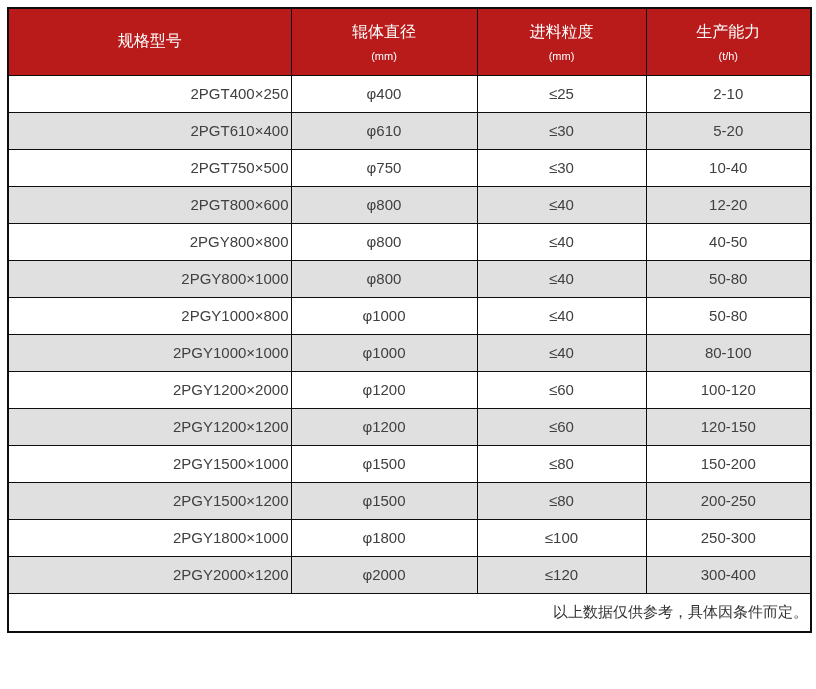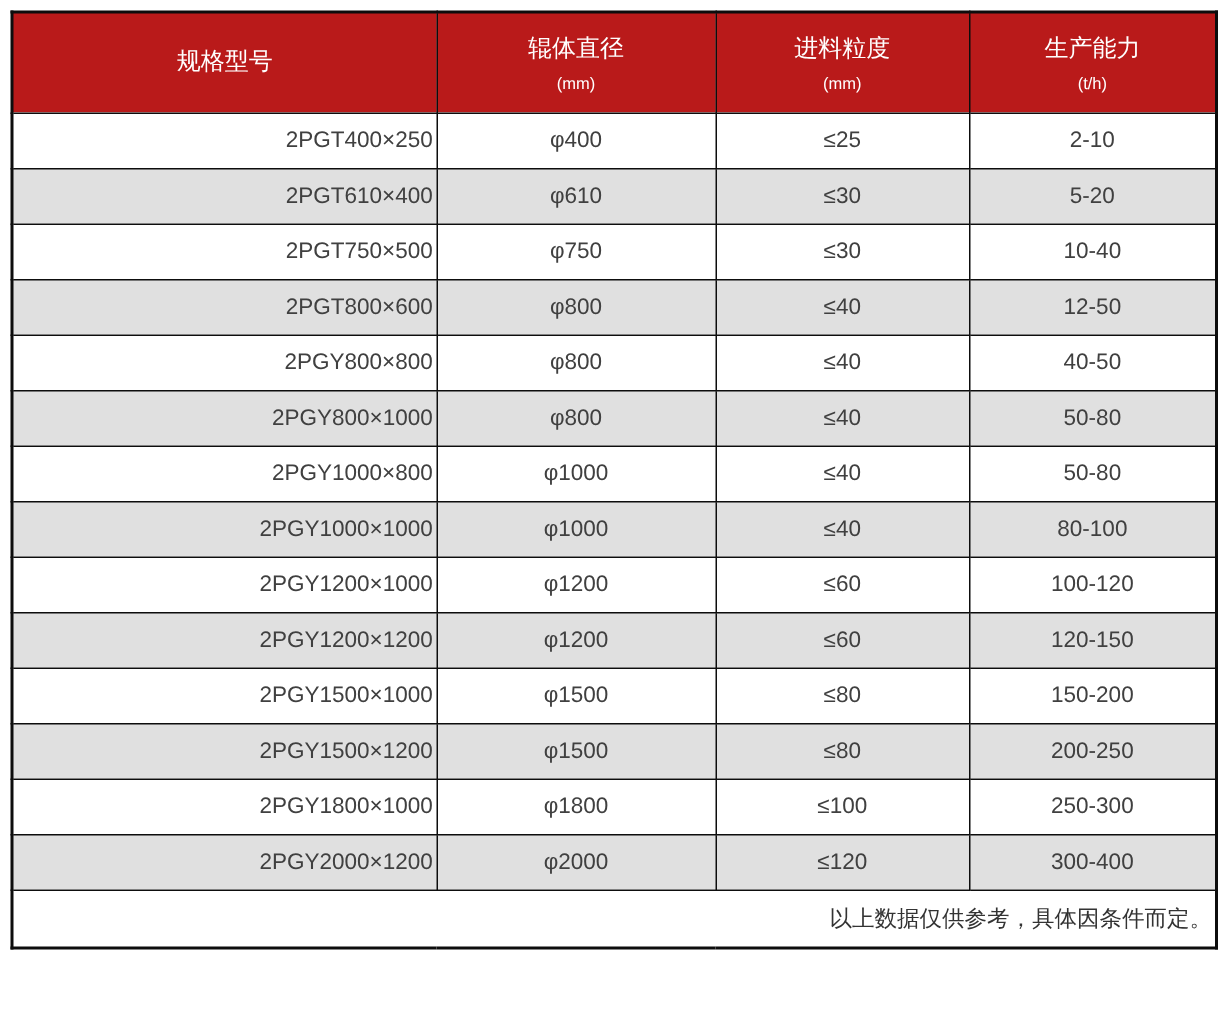--- a/index.html
+++ b/index.html
@@ -113,21 +113,21 @@
         <tr>
           <td class="model">2PGT750×500</td>
           <td>φ750</td>
           <td>≤30</td>
           <td>10-40</td>
         </tr>
         <tr>
           <td class="model">2PGT800×600</td>
           <td>φ800</td>
           <td>≤40</td>
-          <td>12-50</td>
+          <td>12-20</td>
         </tr>
         <tr>
           <td class="model">2PGY800×800</td>
           <td>φ800</td>
           <td>≤40</td>
           <td>40-50</td>
         </tr>
         <tr>
           <td class="model">2PGY800×1000</td>
           <td>φ800</td>
@@ -140,21 +140,21 @@
           <td>≤40</td>
           <td>50-80</td>
         </tr>
         <tr>
           <td class="model">2PGY1000×1000</td>
           <td>φ1000</td>
           <td>≤40</td>
           <td>80-100</td>
         </tr>
         <tr>
-          <td class="model">2PGY1200×1000</td>
+          <td class="model">2PGY1200×2000</td>
           <td>φ1200</td>
           <td>≤60</td>
           <td>100-120</td>
         </tr>
         <tr>
           <td class="model">2PGY1200×1200</td>
           <td>φ1200</td>
           <td>≤60</td>
           <td>120-150</td>
         </tr>

